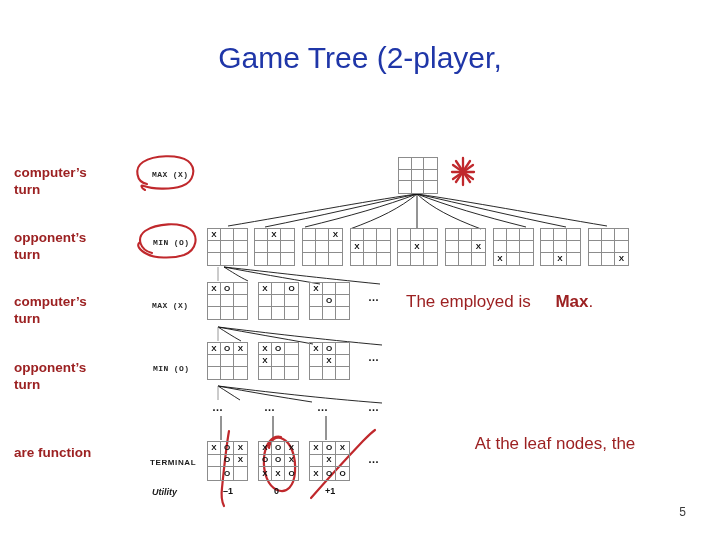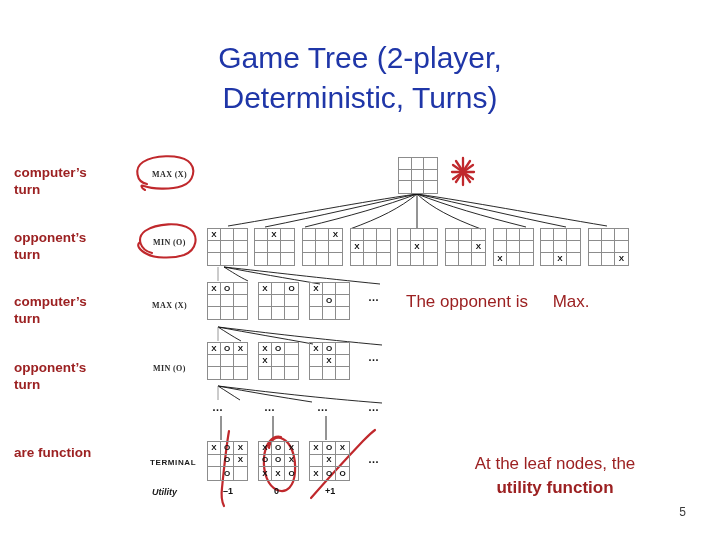--- a/index.html
+++ b/index.html
@@ -34,21 +34,21 @@
   }
 
   
   .mmlabel{
     position:absolute;
     color:#2b2b2b;
     font-size:8px;
     font-weight:bold;
     letter-spacing:0.4px;
     white-space:nowrap;
-    font-family:Liberation Serif, serif;
+    font-family:Liberation Mono, monospace;
   }
   .termlabel{
     position:absolute;
     color:#1a1a1a;
     font-size:8px;
     font-weight:bold;
     letter-spacing:0.6px;
     white-space:nowrap;
   }
   .utillabel{
@@ -61,29 +61,28 @@
     text-align:right;
   }
 
   
   .rtext{
     position:absolute;
     color:#9C2122;
     font-size:17px;
     line-height:23px;
   }
-  .rtext b{font-weight:normal;padding-left:20px;}
+  .rtext b{font-weight:bold;padding-left:20px;}
   .rtext2{
     position:absolute;
     color:#9C2122;
     font-size:17px;
     line-height:24px;
     text-align:center;
     width:300px;
-    margin-top:20px;
   }
   .rtext2 .bigb{font-weight:bold;}
 
   
   .pagenum{
     position:absolute;
     right:34px;top:489px;
     font-size:12px;
     color:#3a3a3a;
   }
@@ -124,21 +123,20 @@
   svg.edges{position:absolute;left:0;top:0;width:720px;height:540px;pointer-events:none;}
   svg.ink{position:absolute;left:0;top:0;width:720px;height:540px;pointer-events:none;}
 </style>
 </head>
 <body>
 
 <div id="stage">
 
   <div class="title">
     <span class="l1">Game Tree (2-player,</span>
-    <span class="l2">Deterministic, Turns)</span>
   </div>
 
   <div class="rowlabel" style="top:148px">
     <div>computer’s</div>
     <div>turn</div>
   </div>
   <div class="rowlabel" style="top:213px">
     <div>opponent’s</div>
     <div>turn</div>
   </div>
@@ -156,27 +154,26 @@
 
   <div class="mmlabel" style="left:152px;top:154px">MAX (X)</div>
   <div class="mmlabel" style="left:153px;top:222px">MIN (O)</div>
   <div class="mmlabel" style="left:152px;top:285px">MAX (X)</div>
   <div class="mmlabel" style="left:153px;top:348px">MIN (O)</div>
   <div class="termlabel" style="left:150px;top:442px">TERMINAL</div>
   <div class="utillabel" style="left:152px;top:471px">Utility</div>
 
   <div class="rtext" style="left:406px;top:274px">
     <div>
-      <span>The opponent is </span><b>Max</b><span>.</span>
+      <span>The employed is </span><b>Max</b><span>.</span>
     </div>
   </div>
 
   <div class="rtext2" style="left:405px;top:416px">
     <div>At the leaf nodes, the</div>
-    <div class="bigb">utility function</div>
   </div>
 
   <div class="pagenum">5</div>
 
   <svg class="edges" viewBox="0 0 720 540">
     <g stroke="#111" stroke-width="0.9" fill="none">
 
       <path d="M417,178 C360,186 300,198 228,210"></path>
       <path d="M417,178 C370,188 320,200 265,211"></path>
       <path d="M417,178 C385,190 350,200 305,211"></path>

